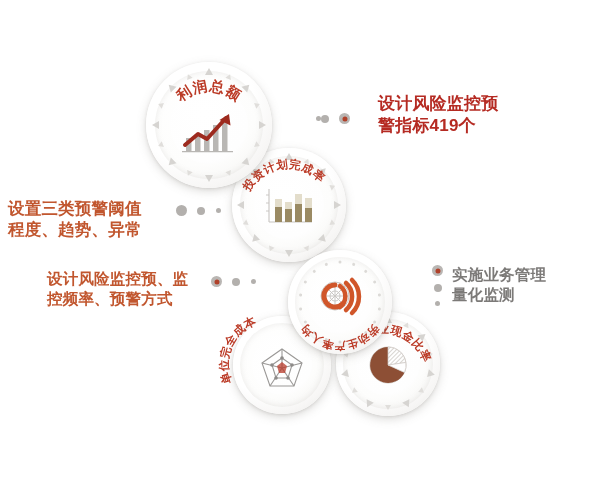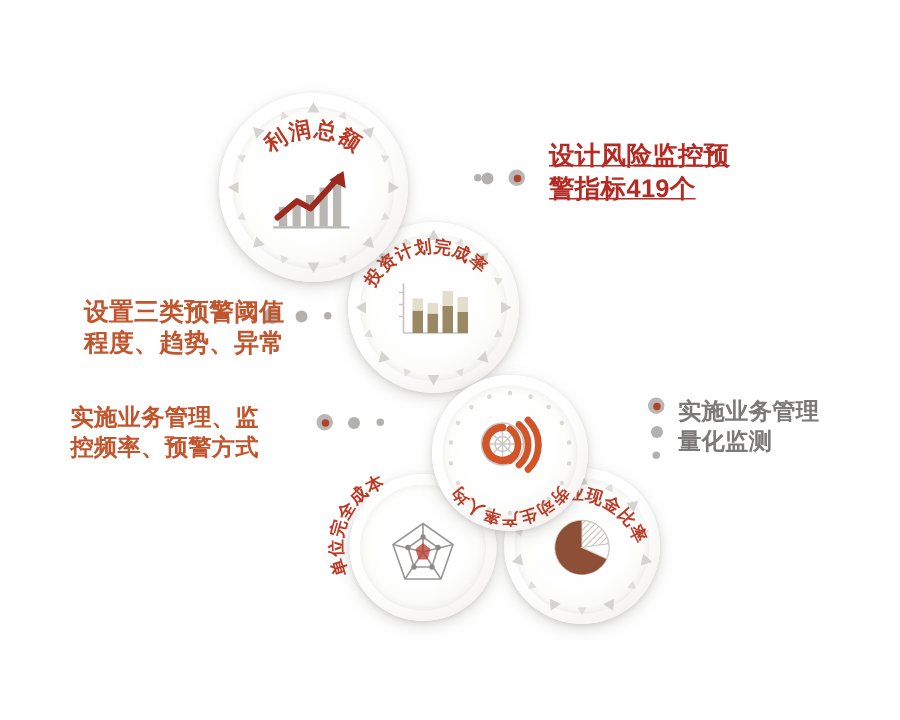--- a/index.html
+++ b/index.html
@@ -86,21 +86,21 @@
 
   
   .callout{
     position:absolute;
     font-family:"Liberation Sans","DejaVu Sans",sans-serif;
     font-weight:700;
     line-height:1.30;
     white-space:pre-line;
   }
   #call-red{color:#b52a22;font-size:17px;letter-spacing:.2px;}
-  #call-left1{color:#c1562e;font-size:16.5px;letter-spacing:.2px;margin-left:48px;}
+  #call-left1{color:#c1562e;font-size:16.5px;letter-spacing:.2px;}
   #call-left2{color:#c1562e;font-size:15.5px;letter-spacing:.2px;text-align:left;}
   #call-gray{color:#7c7a78;font-size:15.5px;letter-spacing:.2px;}
 </style>
 </head>
 <body>
 
 <div id="stage">
 
   <div class="plate" id="plate-1" style="left:146px;top:62px;width:126px;height:126px;z-index:5;">
     <div class="rim"></div>
@@ -343,26 +343,26 @@
     <b style="width:8px;height:8px;margin-right:11px;"></b>
     <b style="width:5px;height:5px;"></b>
   </div>
 
   <div class="dots vert" id="dots-right" style="left:432px;top:265px;">
     <b class="ring" style="width:11px;height:11px;margin-bottom:8px;"></b>
     <b style="width:8px;height:8px;margin-bottom:9px;"></b>
     <b style="width:5px;height:5px;"></b>
   </div>
 
-  <div class="callout" id="call-red" style="left:366px;top:93px;width:170px;text-decoration:underline;">设计风险监控预
+  <div class="callout" id="call-red" style="left:378px;top:93px;width:170px;">设计风险监控预
 警指标419个</div>
 
   <div class="callout" id="call-left1" style="left:8px;top:198px;width:170px;">设置三类预警阈值
 程度、趋势、异常</div>
 
-  <div class="callout" id="call-left2" style="left:47px;top:269px;width:160px;">实施业务管理、监
+  <div class="callout" id="call-left2" style="left:47px;top:269px;width:160px;">设计风险监控预、监
 控频率、预警方式</div>
 
   <div class="callout" id="call-gray" style="left:452px;top:265px;width:130px;">实施业务管理
 量化监测</div>
 
 
 </div>
 
 </body></html>

